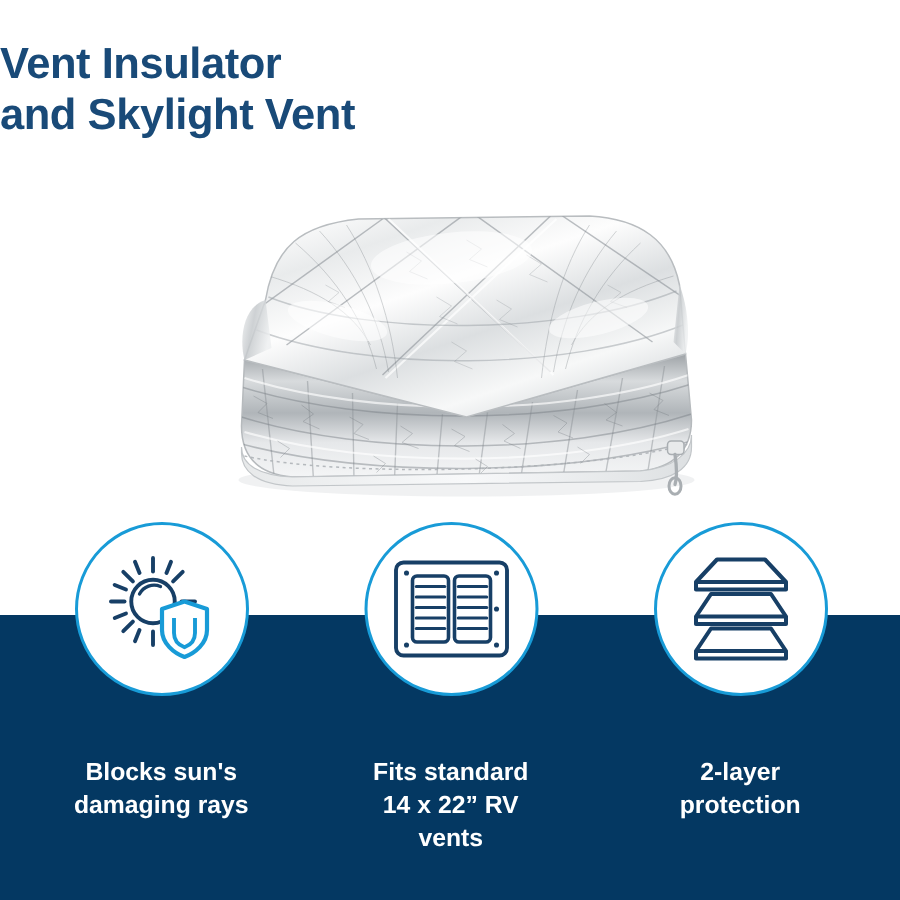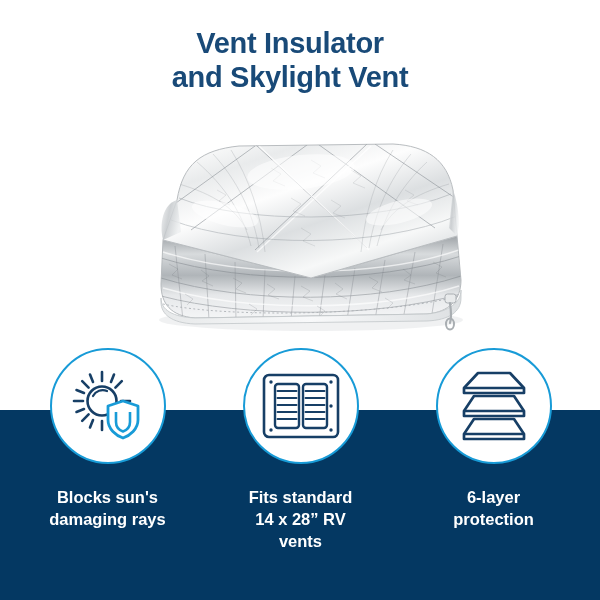--- a/index.html
+++ b/index.html
@@ -21,21 +21,20 @@
     background: #ffffff;
     overflow: hidden;
   }
 
   
   .title-block {
     position: absolute;
     left: 0;
     top: 26px;
     width: 580px;
-    text-align: center;
     line-height: 1.18;
   }
   .title-line {
     display: block;
     color: #194A78;
     font-size: 29px;
     font-weight: bold;
     letter-spacing: -0.3px;
   }
 
@@ -88,21 +87,21 @@
     box-sizing: border-box;
   }
   .icon-circle svg {
     position: absolute;
     left: 50%;
     top: 50%;
     transform: translate(-50%, -50%);
   }
 
   .feature-caption {
-    margin-top: 23px;
+    margin-top: 41px;
     color: #ffffff;
     font-size: 16.5px;
     font-weight: bold;
     line-height: 1.32;
     white-space: pre-line;
   }
 </style>
 </head>
 <body>
 
@@ -323,37 +322,37 @@
               <path d="M43.5,18 L62.5,18"></path>
               <path d="M43.5,25 L62.5,25"></path>
               <path d="M43.5,32 L62.5,32"></path>
               <path d="M43.5,39 L62.5,39"></path>
               <path d="M43.5,46 L62.5,46"></path>
             </g>
           </g>
         </svg>
       </div>
       <div class="feature-caption">Fits standard
-14 x 28” RV
+14 x 22” RV
 vents</div>
     </div>
 
     <div class="feature feature-3">
       <div class="icon-circle">
         <svg width="76" height="74" viewBox="0 0 76 74" xmlns="http://www.w3.org/2000/svg">
           <g fill="none" stroke="#173F66" stroke-width="2.7" stroke-linejoin="round">
             <path d="M22,4 L54,4 L68,19 L68,24 L8,24 L8,19 Z"></path>
             <path d="M8,19 L68,19"></path>
 
             <path d="M18,27 L58,27 L68,42 L68,47 L8,47 L8,42 Z"></path>
             <path d="M8,42 L68,42"></path>
 
             <path d="M18,50 L58,50 L68,65 L68,70 L8,70 L8,65 Z"></path>
             <path d="M8,65 L68,65"></path>
           </g>
         </svg>
       </div>
-      <div class="feature-caption">6-layer
+      <div class="feature-caption">2-layer
 protection</div>
     </div>
 
   </div>
 </div>
 
 </body></html>

